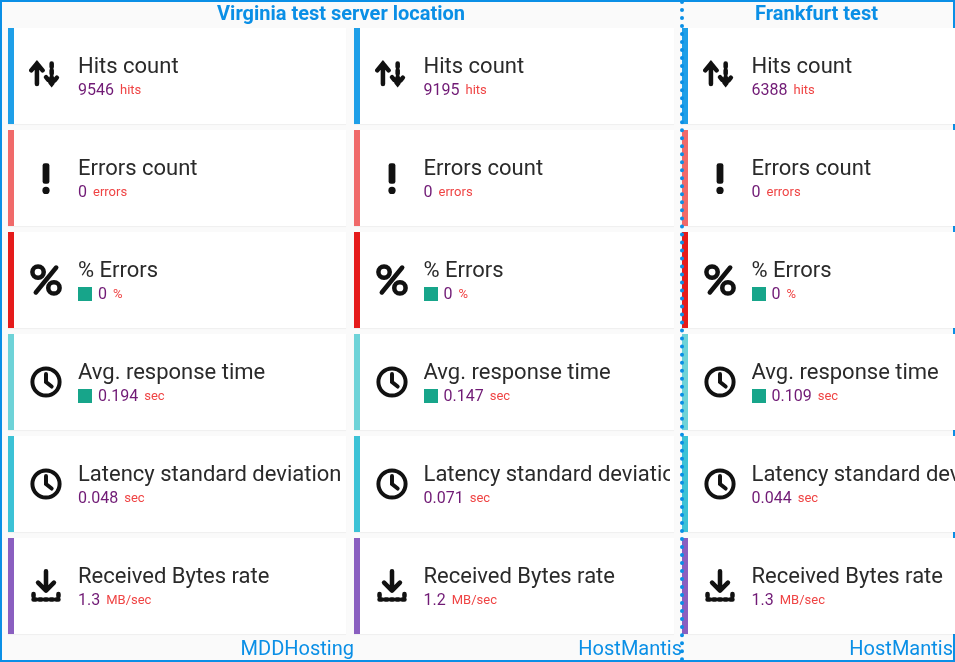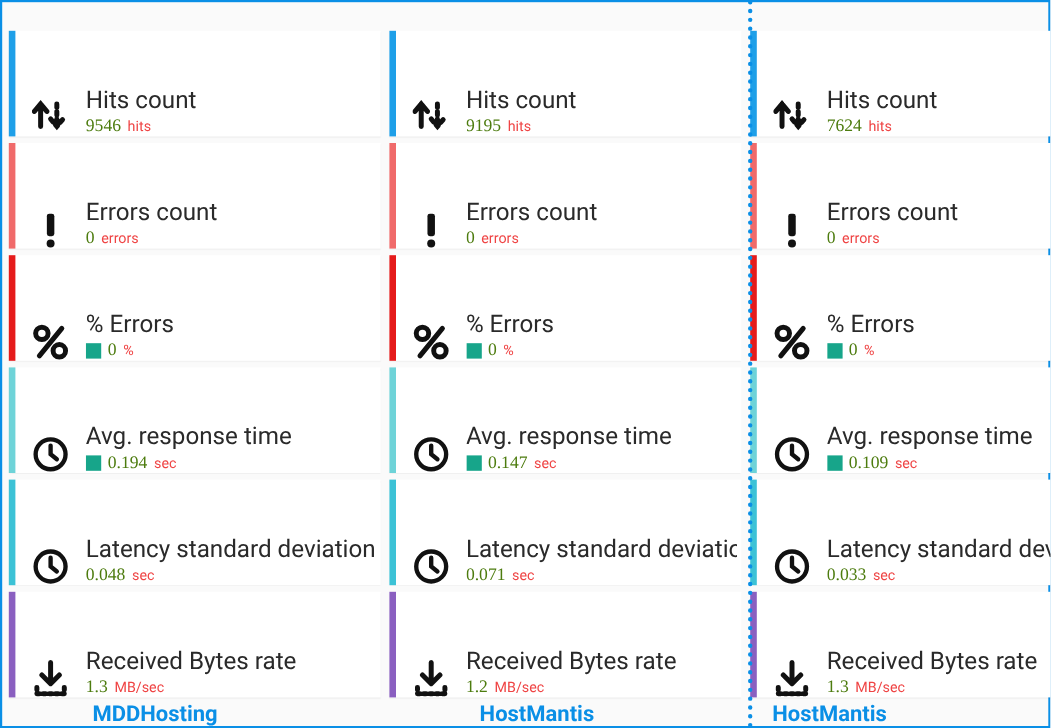--- a/index.html
+++ b/index.html
@@ -46,23 +46,24 @@
   .footer {
     position: absolute;
     left: 2px; right: 2px; bottom: 0;
     height: 26px;
     display: flex;
     z-index: 6;
     pointer-events: none;
   }
   .footer-cell {
     color: #0a8fe6;
-    font-weight: 700;
+    font-weight: 400;
     font-size: 20px;
     padding-left: 82px;
+    text-align: right;
   }
   .footer-cell.c1 { width: 352px; }
   .footer-cell.c2 { width: 328px; }
   .footer-cell.c3 { flex: 1; padding-left: 20px; }
 
   .columns {
     position: absolute;
     top: 28px;
     left: 8px;
     right: 0;
@@ -76,21 +77,21 @@
     gap: 6px;
   }
   .col.c1 { width: 340px; }
   .col.c2 { width: 320px; }
   .col.c3 { flex: 1; }
 
   .card {
     background: #fff;
     height: 96px;
     display: flex;
-    align-items: flex-end;
+    align-items: center;
     position: relative;
     box-shadow: 0 1px 1px rgba(0,0,0,0.04);
   }
   .accent {
     width: 6px;
     height: 100%;
     flex-shrink: 0;
   }
   .acc-blue   { background: #1e9fe8; }
   .acc-salmon { background: #f06a6a; }
@@ -128,23 +129,22 @@
     margin-top: 2px;
     white-space: nowrap;
   }
   .swatch {
     width: 14px;
     height: 14px;
     background: #17a58a;
     flex-shrink: 0;
   }
   .val {
-    color: #4d7c0f;
+    color: #701a75;
     font-size: 16px;
-    font-family: Liberation Serif, serif;
   }
   .unit {
     color: #ef4444;
     font-size: 13px;
   }
 </style>
 </head>
 <body>
 
 <svg width="0" height="0" style="position:absolute">
@@ -170,20 +170,22 @@
       <path d="M15 2 L15 18 M8 12 L15 19 L22 12" fill="none" stroke="#111" stroke-width="4" stroke-linecap="round" stroke-linejoin="round"></path>
       <path d="M4 22 L4 27 L26 27 L26 22" fill="none" stroke="#111" stroke-width="4" stroke-linecap="round" stroke-dasharray="2 3"></path>
     </g>
   </defs>
 </svg>
 
 <div class="frame"></div>
 <div class="divider"></div>
 
 <div class="headers">
+  <div class="header left">Virginia test server location</div>
+  <div class="header right">Frankfurt test</div>
 </div>
 
 <div class="columns" id="columns">
     <div class="col c1">
       <div class="card">
         <div class="accent acc-blue"></div>
         <div class="icon-wrap">
           <svg viewBox="0 0 30 30">
             <use href="#ic-updown"></use>
           </svg>
@@ -372,21 +374,21 @@
       <div class="card">
         <div class="accent acc-blue"></div>
         <div class="icon-wrap">
           <svg viewBox="0 0 30 30">
             <use href="#ic-updown"></use>
           </svg>
         </div>
         <div class="text-wrap">
           <div class="title">Hits count</div>
           <div class="valline">
-            <span class="val">7624</span>
+            <span class="val">6388</span>
             <span class="unit">hits</span>
           </div>
         </div>
       </div>
       <div class="card">
         <div class="accent acc-salmon"></div>
         <div class="icon-wrap">
           <svg viewBox="0 0 30 30">
             <use href="#ic-excl"></use>
           </svg>
@@ -434,21 +436,21 @@
       <div class="card">
         <div class="accent acc-cyan"></div>
         <div class="icon-wrap">
           <svg viewBox="0 0 30 30">
             <use href="#ic-clock"></use>
           </svg>
         </div>
         <div class="text-wrap">
           <div class="title">Latency standard deviation</div>
           <div class="valline">
-            <span class="val">0.033</span>
+            <span class="val">0.044</span>
             <span class="unit">sec</span>
           </div>
         </div>
       </div>
       <div class="card">
         <div class="accent acc-purple"></div>
         <div class="icon-wrap">
           <svg viewBox="0 0 30 30">
             <use href="#ic-download"></use>
           </svg>

